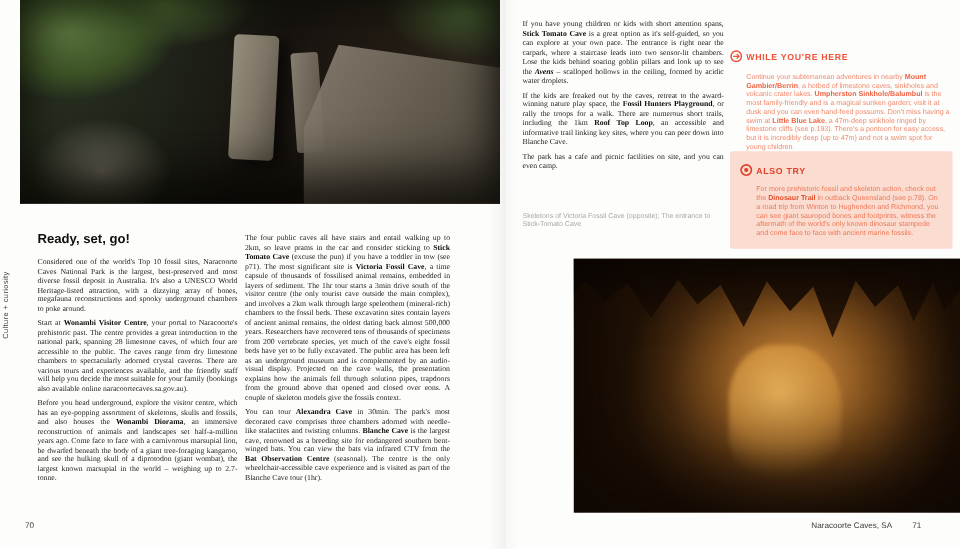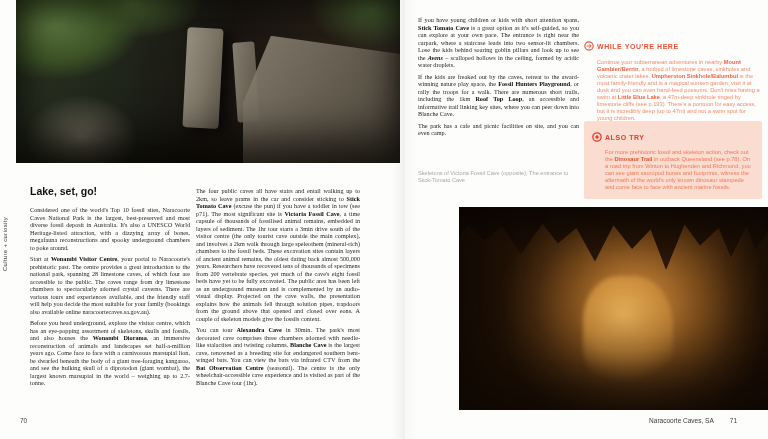--- a/index.html
+++ b/index.html
@@ -87,21 +87,21 @@
     <div class="p1-pillar"></div>
     <div class="p1-pillar2"></div>
     <div class="p1-rock"></div>
     <div class="p1-shade"></div>
   </div>
 
   <div class="abs gutter"></div>
 
   <div class="abs side-tab">Culture + curiosity</div>
 
-  <h1 class="abs heading">Lake, set, go!</h1>
+  <h1 class="abs heading">Ready, set, go!</h1>
 
   <div class="abs col col1">
     <p><span>Considered one of the world's Top 10 fossil sites, Naracoorte Caves National Park is the largest, best-preserved and most diverse fossil deposit in Australia. It's also a UNESCO World Heritage-listed attraction, with a dizzying array of bones, megafauna reconstructions and spooky underground chambers to poke around.</span></p>
     <p><span>Start at </span><span class="seg-b">Wonambi Visitor Centre</span><span>, your portal to Naracoorte's prehistoric past. The centre provides a great introduction to the national park, spanning 28 limestone caves, of which four are accessible to the public. The caves range from dry limestone chambers to spectacularly adorned crystal caverns. There are various tours and experiences available, and the friendly staff will help you decide the most suitable for your family (bookings also available online naracoortecaves.sa.gov.au).</span></p>
     <p><span>Before you head underground, explore the visitor centre, which has an eye-popping assortment of skeletons, skulls and fossils, and also houses the </span><span class="seg-b">Wonambi Diorama</span><span>, an immersive reconstruction of animals and landscapes set half-a-million years ago. Come face to face with a carnivorous marsupial lion, be dwarfed beneath the body of a giant tree-foraging kangaroo, and see the hulking skull of a diprotodon (giant wombat), the largest known marsupial in the world – weighing up to 2.7-tonne.</span></p>
   </div>
 
   <div class="abs col col2">
     <p><span>The four public caves all have stairs and entail walking up to 2km, so leave prams in the car and consider sticking to </span><span class="seg-b">Stick Tomato Cave</span><span> (excuse the pun) if you have a toddler in tow (see p71). The most significant site is </span><span class="seg-b">Victoria Fossil Cave</span><span>, a time capsule of thousands of fossilised animal remains, embedded in layers of sediment. The 1hr tour starts a 3min drive south of the visitor centre (the only tourist cave outside the main complex), and involves a 2km walk through large speleothem (mineral-rich) chambers to the fossil beds. These excavation sites contain layers of ancient animal remains, the oldest dating back almost 500,000 years. Researchers have recovered tens of thousands of specimens from 200 vertebrate species, yet much of the cave's eight fossil beds have yet to be fully excavated. The public area has been left as an underground museum and is complemented by an audio-visual display. Projected on the cave walls, the presentation explains how the animals fell through solution pipes, trapdoors from the ground above that opened and closed over eons. A couple of skeleton models give the fossils context.</span></p>
     <p><span>You can tour </span><span class="seg-b">Alexandra Cave</span><span> in 30min. The park's most decorated cave comprises three chambers adorned with needle-like stalactites and twisting columns. </span><span class="seg-b">Blanche Cave</span><span> is the largest cave, renowned as a breeding site for endangered southern bent-winged bats. You can view the bats via infrared CTV from the </span><span class="seg-b">Bat Observation Centre</span><span> (seasonal). The centre is the only wheelchair-accessible cave experience and is visited as part of the Blanche Cave tour (1hr).</span></p>

